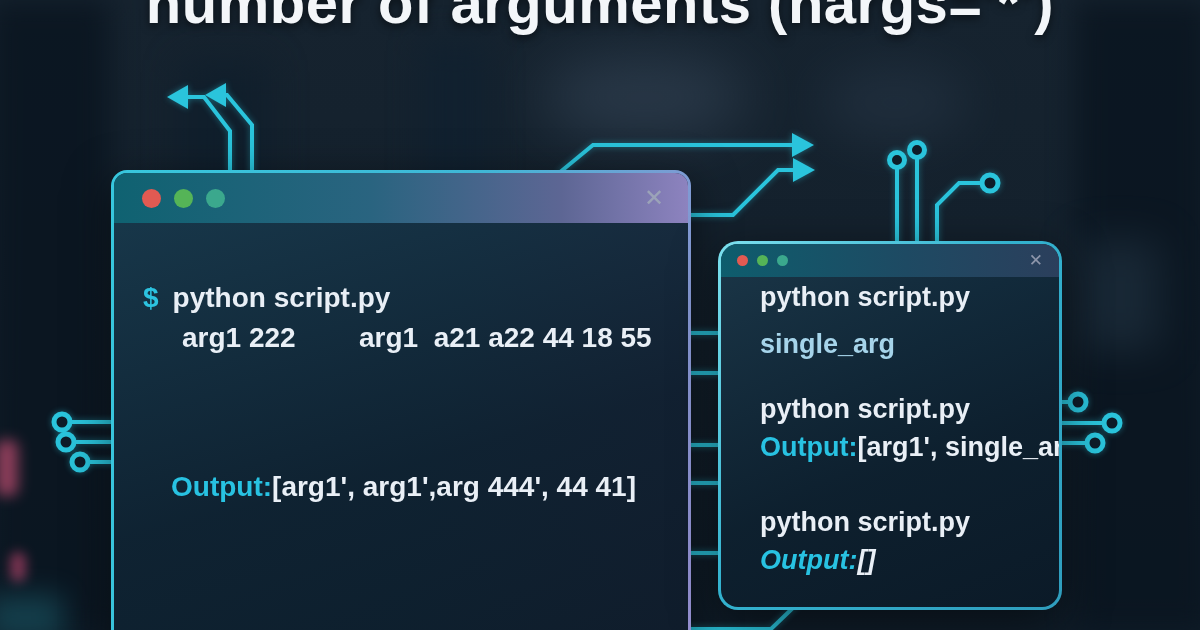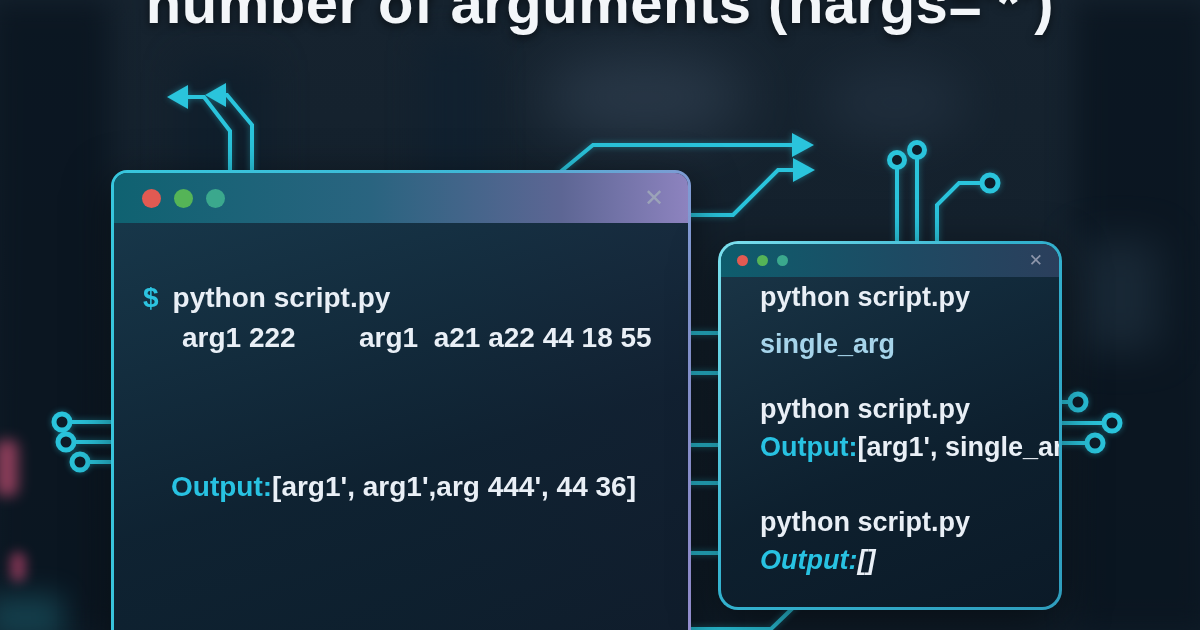--- a/index.html
+++ b/index.html
@@ -131,21 +131,21 @@
     <div class="win-inner">
       <div class="titlebar">
         <span class="dot red"></span>
         <span class="dot green"></span>
         <span class="dot teal"></span>
         <span class="xclose">✕</span>
       </div>
       <div class="win-body">
         <div class="tline" style="left:29px;top:58px;"><span class="prompt">$</span><span>python script.py</span></div>
         <div class="tline" style="left:68px;top:98px;width:500px;"><span>arg1 222</span><span class="args-right">arg1  a21 a22 44 18 55</span></div>
-        <div class="tline" style="left:57px;top:247px;"><span class="outlabel">Output:</span><span>[arg1', arg1',arg 444', 44 36]</span></div>
+        <div class="tline" style="left:57px;top:247px;"><span class="outlabel">Output:</span><span>[arg1', arg1',arg 444', 44 41]</span></div>
       </div>
     </div>
   </div>
 
   <div class="window win-right">
     <div class="win-inner">
       <div class="titlebar">
         <span class="dot red"></span>
         <span class="dot green"></span>
         <span class="dot teal"></span>

